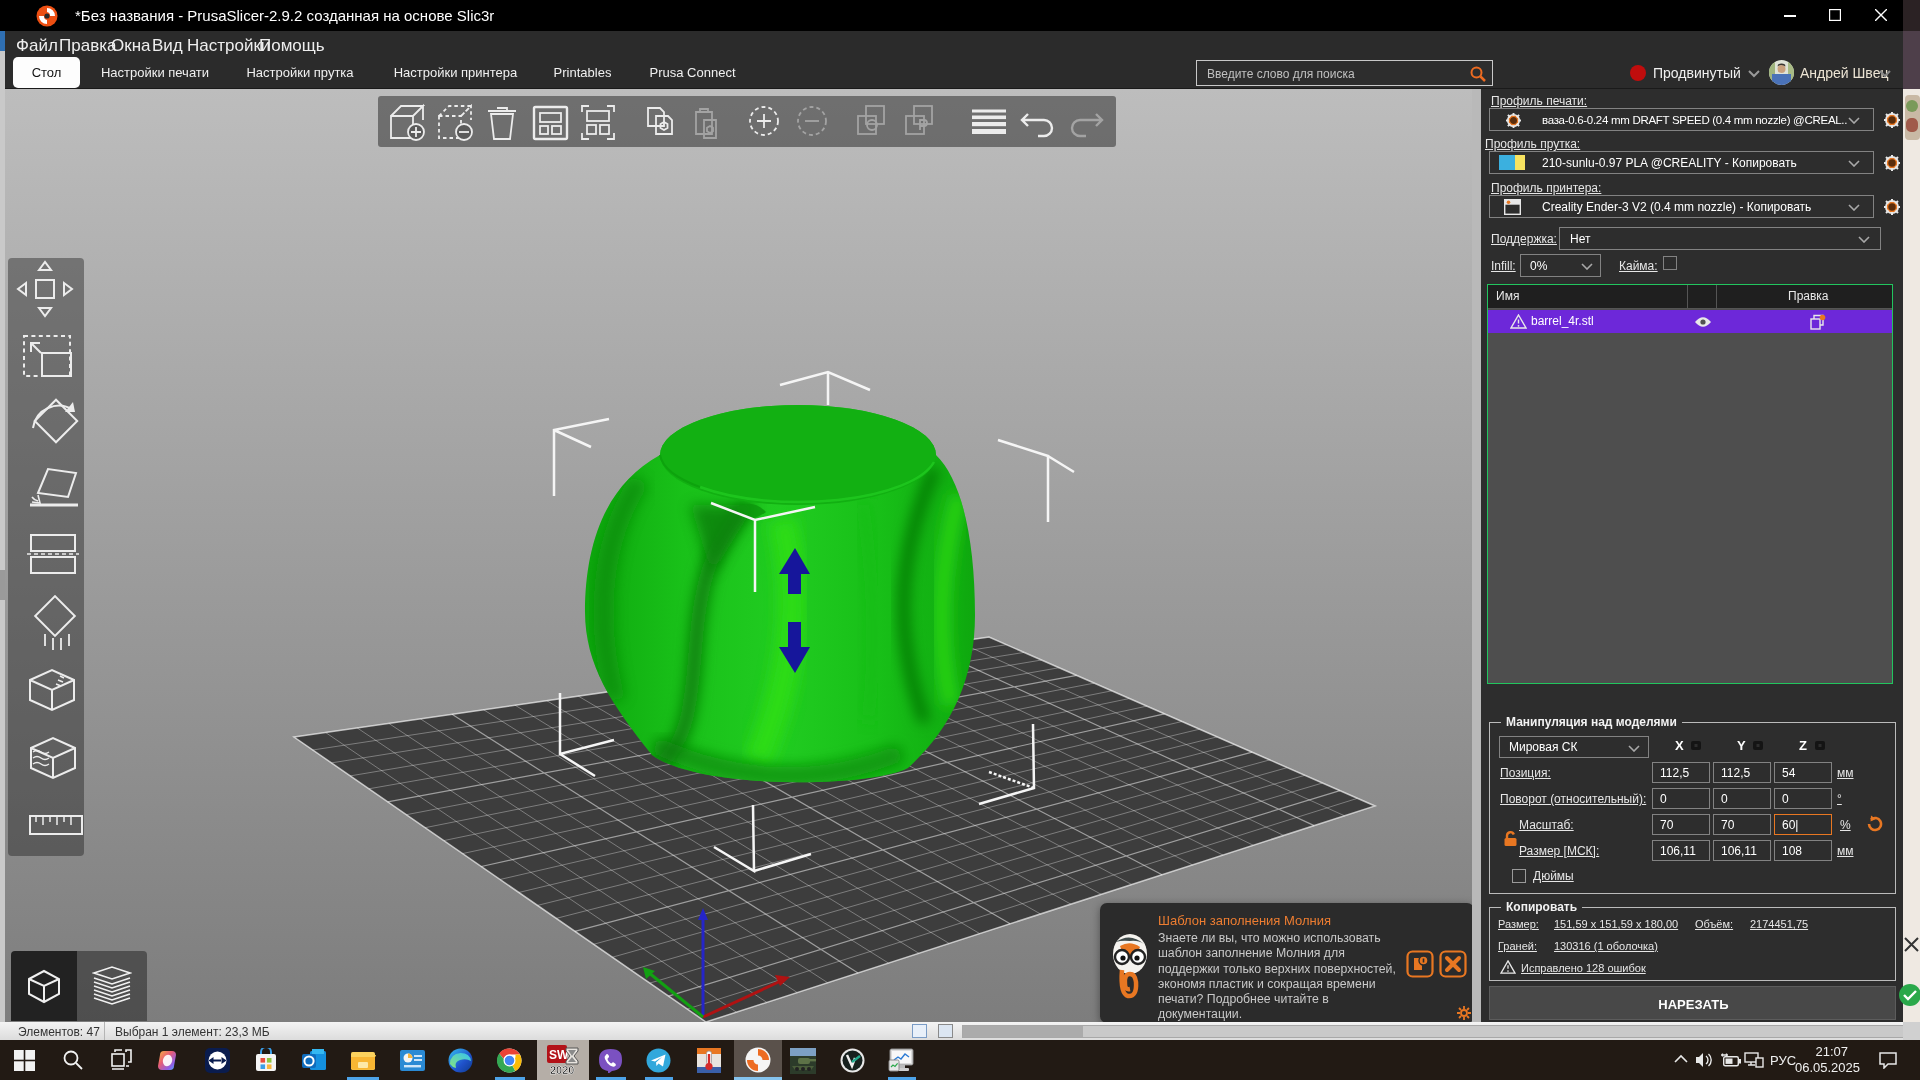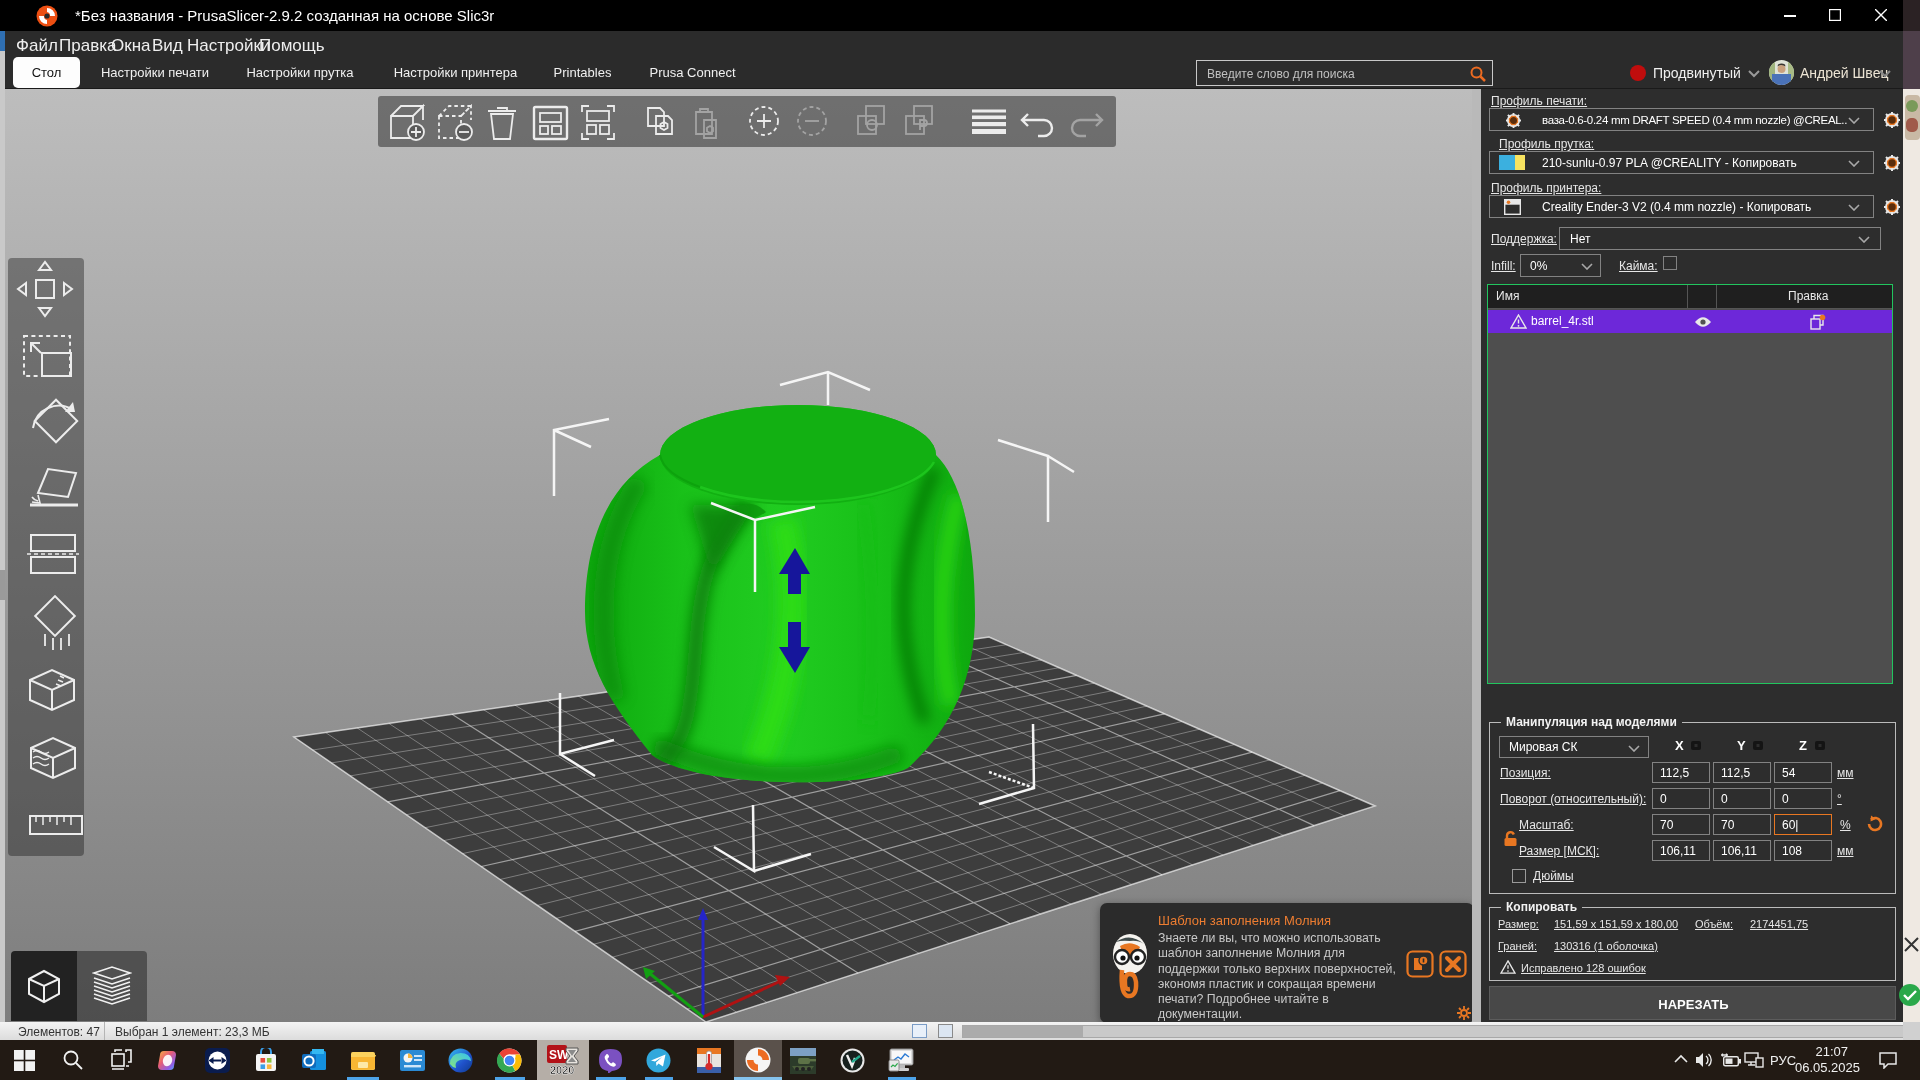--- a/index.html
+++ b/index.html
@@ -364,21 +364,21 @@
       </svg>
   </div>
   <svg class="abs" style="left:403px;top:23px" width="16" height="16" viewBox="0 0 16 16">
       <circle cx="8" cy="8" r="7" fill="#e8e8e8"></circle>
       <circle cx="8" cy="8" r="4.5" fill="#5a2d0c" stroke="#e87722" stroke-width="1.5"></circle>
       <g stroke="#e8e8e8" stroke-width="2">
         <path d="M8 0 V3 M8 13 V16 M0 8 H3 M13 8 H16 M2 2 L4.5 4.5 M11.5 11.5 L14 14 M14 2 L11.5 4.5 M4.5 11.5 L2 14"></path>
       </g>
     </svg>
 
-  <span class="lbl" style="left:18px;top:48px">Профиль прутка:</span>
+  <span class="lbl" style="left:4px;top:48px">Профиль прутка:</span>
   <div class="ibox" style="left:8px;top:62px;width:385px;height:23px">
     <span class="abs" style="left:9px;top:3px;width:26px;height:15px;background:#3bb0df"></span>
     <span class="abs" style="left:25px;top:3px;width:10px;height:15px;background:#f7e360"></span>
     <span class="abs" style="left:52px;top:4px;font-size:12px">210-sunlu-0.97 PLA @CREALITY - Копировать</span>
     <svg class="abs" style="left:358px;top:8px" width="12" height="7">
         <path d="M1 1 L6 6 L11 1" fill="none" stroke="#a8a8a8" stroke-width="1.6"></path>
       </svg>
   </div>
   <svg class="abs" style="left:403px;top:66px" width="16" height="16" viewBox="0 0 16 16">
       <circle cx="8" cy="8" r="7" fill="#e8e8e8"></circle>

